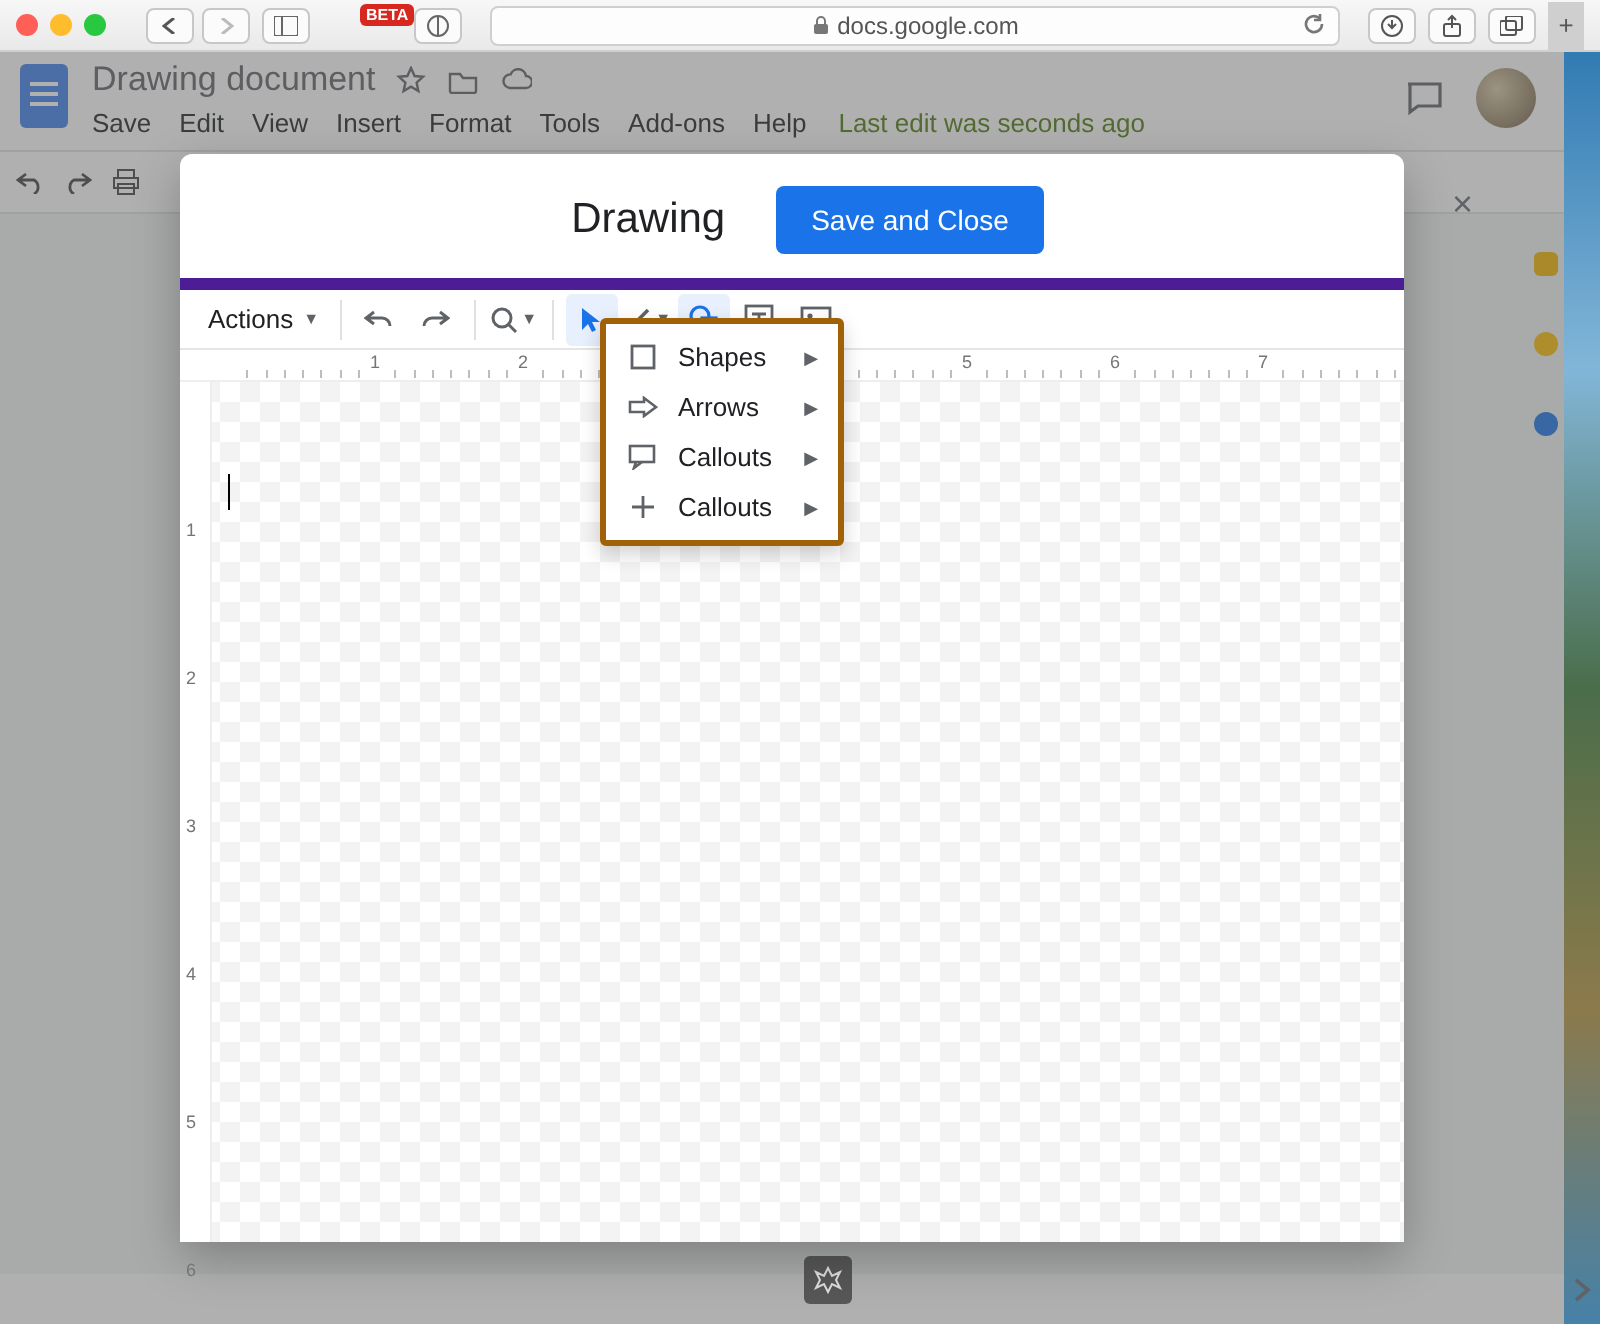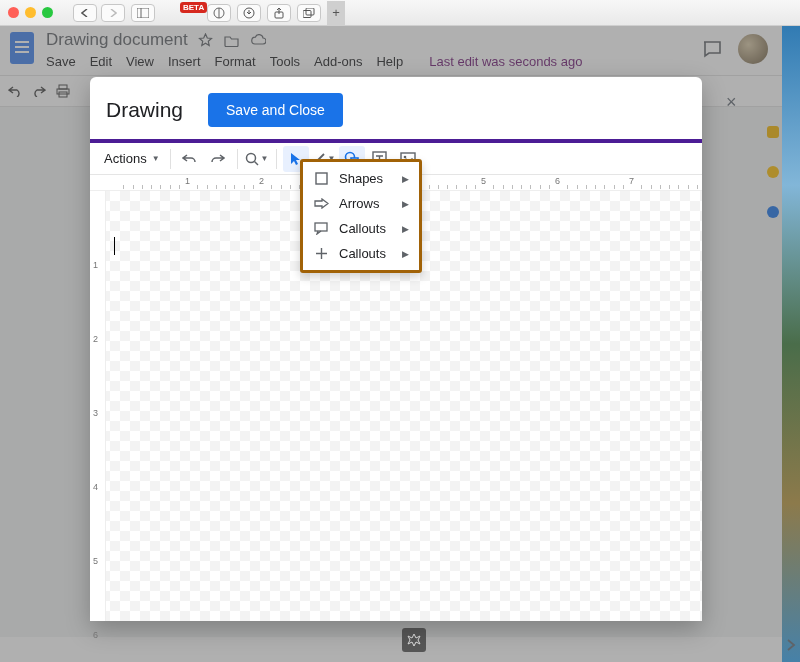--- a/index.html
+++ b/index.html
@@ -27,38 +27,38 @@
   .docs-logo{width:28px;height:36px;margin-right:10px;display:flex;align-items:center;justify-content:center;}
   .logo-box{width:24px;height:32px;background:#3f80ee;border-radius:3px;position:relative;}
   .logo-box::before,.logo-box::after{content:"";position:absolute;left:5px;height:2px;background:#fff;}
   .logo-box::before{top:9px;width:14px;box-shadow:0 5px 0 #fff,0 10px 0 #fff;}
   .title-block{flex:1;}
   .title-row{display:flex;align-items:center;gap:10px;height:20px;}
   .doc-title{font-size:17px;color:#5f6368;}
   .title-ic{color:#5f6368;width:16px;height:16px;display:flex;align-items:center;justify-content:center;}
   .menubar{display:flex;gap:14px;font-size:13px;color:#202124;padding:4px 0 6px 0;}
   .menubar span{cursor:default;}
-  .last-edit{color:#701a75;margin-left:12px;}
+  .last-edit{color:#4d7c0f;margin-left:2px;}
   .header-right{display:flex;align-items:center;gap:12px;margin-top:4px;margin-right:6px;}
   .comment-ic{width:28px;height:28px;color:#5f6368;display:flex;align-items:center;justify-content:center;}
   .share-btn{background:#1a73e8;color:#fff;border-radius:4px;height:32px;padding:0 14px;display:flex;align-items:center;gap:6px;font-weight:500;font-size:13px;}
   .avatar{width:30px;height:30px;border-radius:50%;background:radial-gradient(circle at 35% 35%,#d9c9a7,#6e5d42);}
   .docs-toolbar{height:32px;border-top:1px solid #e2e2e2;border-bottom:1px solid #e2e2e2;display:flex;align-items:center;gap:10px;padding:0 8px;color:#444;}
   .doc-canvas{height:530px;background:#f1f3f4;position:relative;}
   .side-tabs{position:absolute;top:100px;right:2px;width:14px;display:flex;flex-direction:column;gap:28px;align-items:center;}
   .side-tab{width:12px;height:12px;border-radius:3px;}
   
   .rstrip{position:absolute;top:26px;right:0;bottom:0;width:18px;background:linear-gradient(#317bb3 0%,#82b6d8 25%,#4a6d4a 50%,#8c7a4b 75%,#4681a8 100%);}
   
   .dialog{position:absolute;left:90px;top:77px;width:612px;height:544px;background:#fff;border-radius:6px;box-shadow:0 8px 24px rgba(0,0,0,.25);display:flex;flex-direction:column;z-index:20;}
   .dlg-close{position:absolute;right:-38px;top:16px;color:#5f6368;font-size:18px;}
-  .dlg-head{display:flex;align-items:center;justify-content:flex-start;padding:16px 0 12px 16px;}
+  .dlg-head{display:flex;align-items:center;justify-content:center;padding:16px 0 12px 16px;}
   .dlg-title{font-size:21px;color:#202124;}
   .dlg-primary{background:#1a73e8;color:#fff;font-weight:500;font-size:14px;border-radius:4px;padding:9px 18px;margin-left:25px;}
-  .dlg-toolbar{border-top:4px solid #4c1d95;border-bottom:1px solid #e5e5e5;height:36px;display:flex;align-items:center;padding:0 10px;gap:2px;}
+  .dlg-toolbar{border-top:6px solid #4c1d95;border-bottom:1px solid #e5e5e5;height:36px;display:flex;align-items:center;padding:0 10px;gap:2px;}
   .tbtn{min-width:26px;height:26px;border-radius:3px;display:flex;align-items:center;justify-content:center;color:#5f6368;position:relative;}
   .tbtn.active{background:#e8f0fe;color:#1a73e8;}
   .tbtn .dd{font-size:8px;margin-left:2px;color:#5f6368;}
   .tsep{width:1px;height:20px;background:#e0e0e0;margin:0 4px;}
   .actions-btn{font-size:13px;color:#202124;padding:0 4px;display:flex;align-items:center;gap:3px;}
   
   .ruler{height:16px;position:relative;font-size:9px;color:#757575;border-bottom:1px solid #eee;overflow:hidden;}
   .ruler .num{position:absolute;top:1px;}
   .ruler .tick{position:absolute;top:10px;width:1px;height:4px;background:#bdbdbd;}
   
@@ -109,20 +109,33 @@
         </svg>
       </div>
     <div style="width:40px"></div>
     <div class="beta-badge">BETA</div>
     <div class="tb-btn">
         <svg width="12" height="12">
           <circle cx="6" cy="6" r="5" fill="none" stroke="#666"></circle>
           <path d="M6 1v10" stroke="#666"></path>
         </svg>
       </div>
+    <div class="addr">
+      <svg width="9" height="10" style="margin-right:4px">
+          <rect x="1" y="4" width="7" height="5" rx="1" fill="#777"></rect>
+          <path d="M2.5 4V2.5a2 2 0 0 1 4 0V4" fill="none" stroke="#777" stroke-width="1"></path>
+        </svg>
+      <span>docs.google.com</span>
+      <span class="reload">
+          <svg width="12" height="12">
+            <path d="M10 6a4 4 0 1 1-1.2-2.8" fill="none" stroke="#777" stroke-width="1.3"></path>
+            <path d="M9 1v3H6" fill="none" stroke="#777" stroke-width="1.3"></path>
+          </svg>
+        </span>
+    </div>
     <div class="right-tb">
       <div class="tb-btn">
           <svg width="12" height="12">
             <circle cx="6" cy="6" r="5" fill="none" stroke="#555"></circle>
             <path d="M6 3v4M4 5l2 2 2-2" fill="none" stroke="#555"></path>
           </svg>
         </div>
       <div class="tb-btn">
           <svg width="12" height="12">
             <rect x="2" y="5" width="8" height="6" rx="1" fill="none" stroke="#555"></rect>

